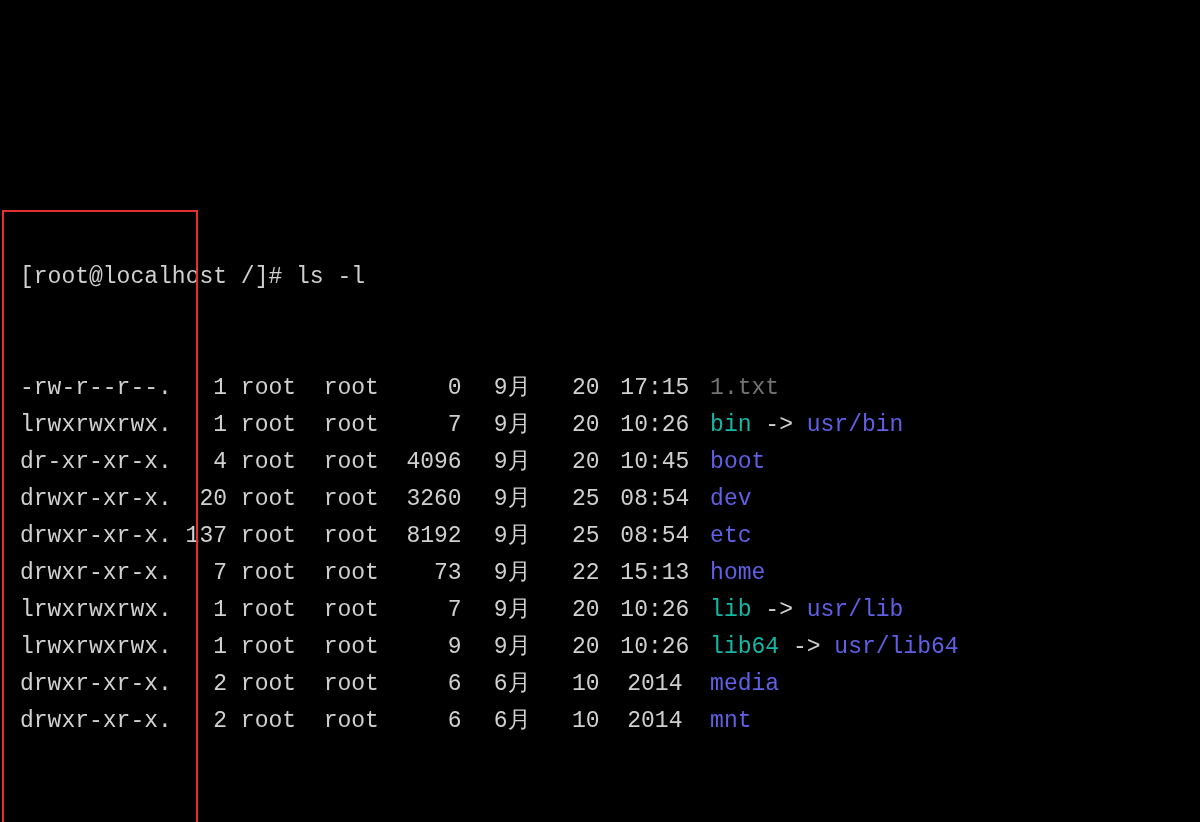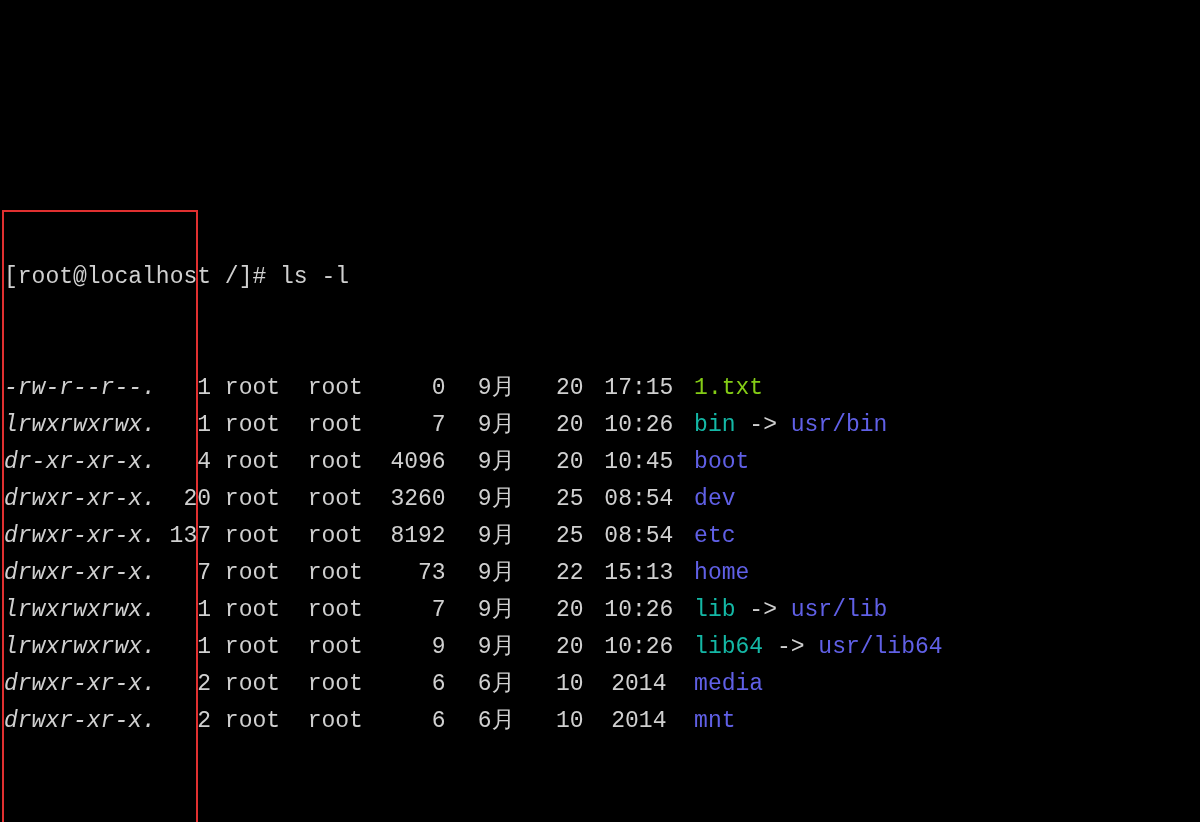--- a/index.html
+++ b/index.html
@@ -9,35 +9,35 @@
     color: #d0d0d0;
     font-family: "Courier New", Consolas, monospace;
     font-size: 23px;
     line-height: 37px;
     width: 1200px;
     height: 822px;
     overflow: hidden;
     white-space: pre;
   }
   .term { position: relative; }
-  .row { display: block; padding-left: 4px; }
-  .perm { display: inline-block; width: 11ch; font-style: italic; }
+  .row { display: block; padding-left: 20px; }
+  .perm { display: inline-block; width: 11ch; }
   .links { display: inline-block; width: 4ch; text-align: right; }
   .owner { display: inline-block; width: 5ch; }
   .group { display: inline-block; width: 5ch; }
   .size  { display: inline-block; width: 5ch; text-align: right; }
   .month { display: inline-block; width: 4ch; text-align: right; }
   .gap   { display: inline-block; width: 2ch; }
   .day   { display: inline-block; width: 3ch; text-align: right; }
   .time  { display: inline-block; width: 6ch; text-align: center; }
   .name  { }
   .arrow { color: #d0d0d0; }
   .cyan  { color: #14b8a6; }
   .blue  { color: #6060e6; margin-top: 22px; }
-  .white { color: #84cc16; text-align: center; }
+  .white { color: #737373; text-align: center; }
   .redbox {
     position: absolute;
     left: 2px;
     top: 62px;
     width: 192px;
     height: 718px;
     border: 2px solid #e03030;
     pointer-events: none;
   }
 </style>

